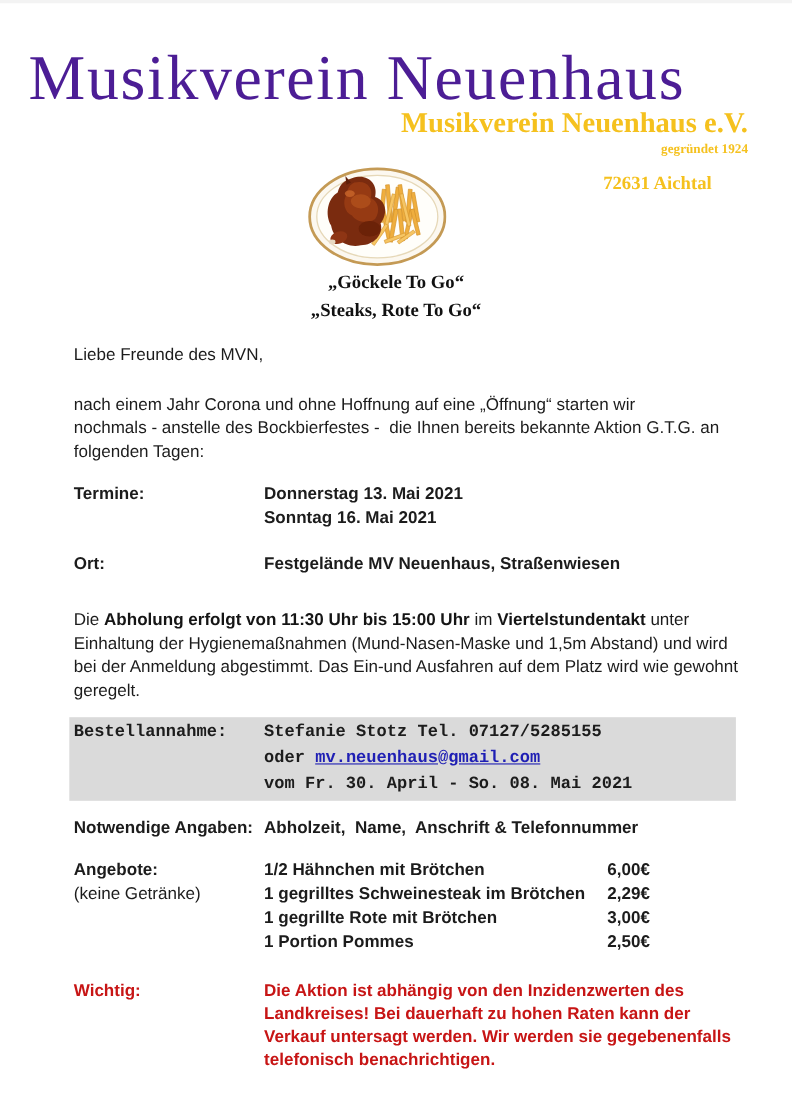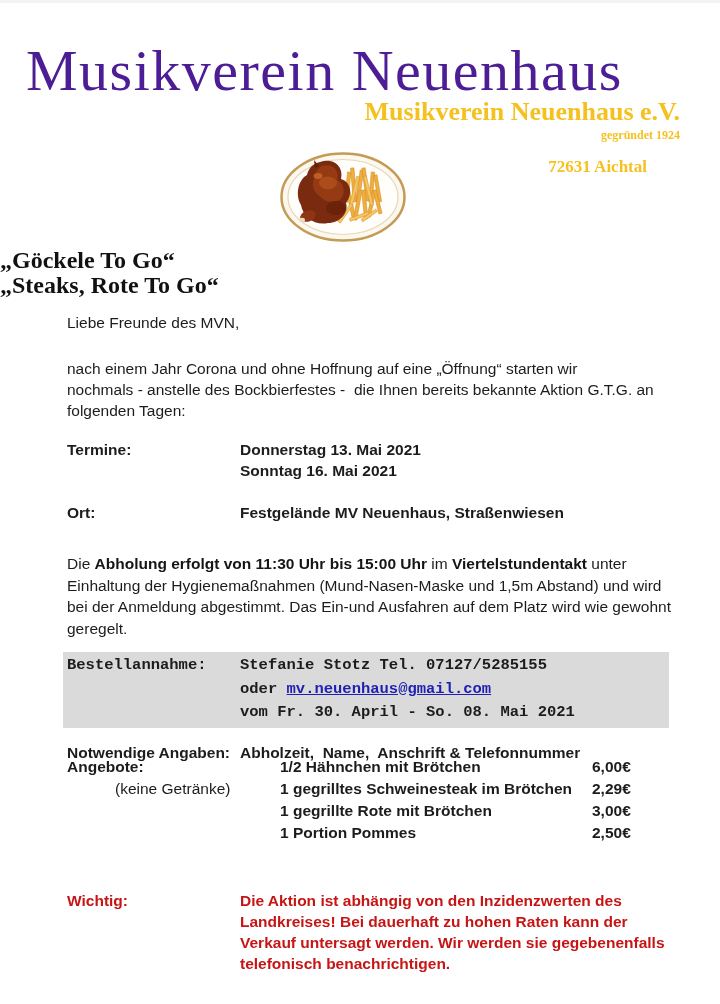--- a/index.html
+++ b/index.html
@@ -26,23 +26,23 @@
     font-size:12px; color:#F5C11E;
   }
   .aichtal {
     position:absolute; right:73px; top:157px;
     font-family:"Liberation Serif", serif; font-weight:700;
     font-size:17px; color:#F5C11E;
   }
   .plate { position:absolute; left:280px; top:150px; width:126px; height:92px; }
 
   .quote {
-    position:absolute; left:0; width:720px; text-align:left;
-    font-family:"Liberation Serif", serif; font-weight:700;
-    font-size:24px; line-height:1; color:#111;
+    position:absolute; left:0; width:720px; text-align:center;
+    font-family:"Liberation Serif", serif; font-weight:700;
+    font-size:17px; line-height:1; color:#111;
   }
   .quote1 { top:248px; }
   .quote2 { top:273px; }
 
   .salutation { position:absolute; left:67px; top:312px; line-height:21px; }
   .intro { position:absolute; left:67px; top:358px; width:648px; line-height:21px; white-space:pre-line; }
 
   .row { position:absolute; left:67px; display:flex; align-items:flex-start; line-height:21px; }
   .lbl { flex:none; width:173px; font-weight:700; }
   .row-termine { top:439px; }
@@ -58,22 +58,22 @@
     background:#DADADA; padding:2px 0 3px 4px; box-sizing:border-box;
     display:flex; align-items:flex-start;font-family:Liberation Mono, monospace;
   }
   .graybox .lbl { line-height:23.5px; }
   .gb-lines { line-height:23.5px; font-weight:700; }
   .email { color:#1F1FB4; text-decoration:underline; font-weight:700; cursor:pointer; }
 
   .row-angaben { top:742px; }
   .row-angaben .val { font-weight:700; }
 
-  .row-angebote { top:756px;gap:40px; }
-  .angebote-label .note { font-weight:400; line-height:22px;margin-left:48px; }
+  .row-angebote { top:780px; }
+  .angebote-label .note { font-weight:400; line-height:22px; }
   .angebote-label .head { font-weight:700; line-height:22px; }
   .angebote-items { line-height:22px; }
   .menu-row { display:flex; }
   .menu-row .item { flex:none; width:312px; font-weight:700; }
   .menu-row .price { font-weight:700; }
 
   .row-wichtig { top:890px; color:#C71515; }
   .row-wichtig .lbl { color:#C71515; }
   .row-wichtig .val { font-weight:700; white-space:pre-line; width:480px; line-height:21px; }
 </style>

